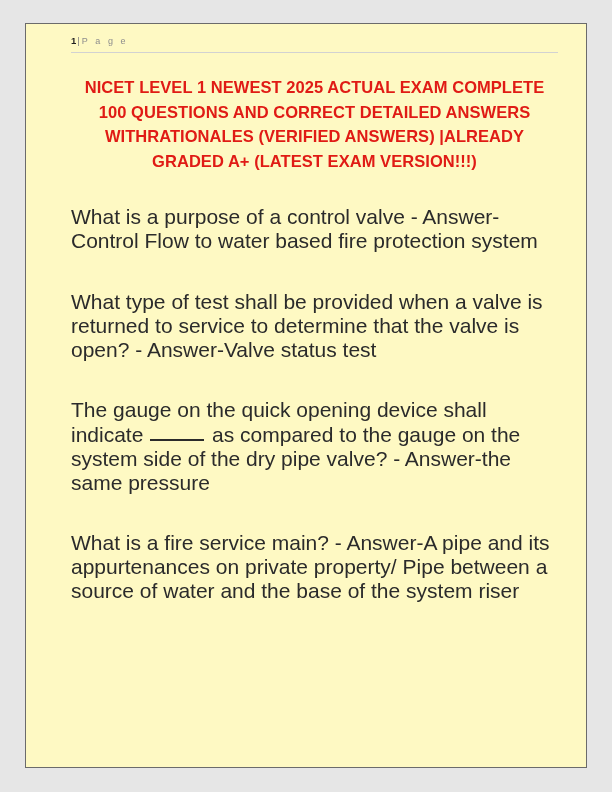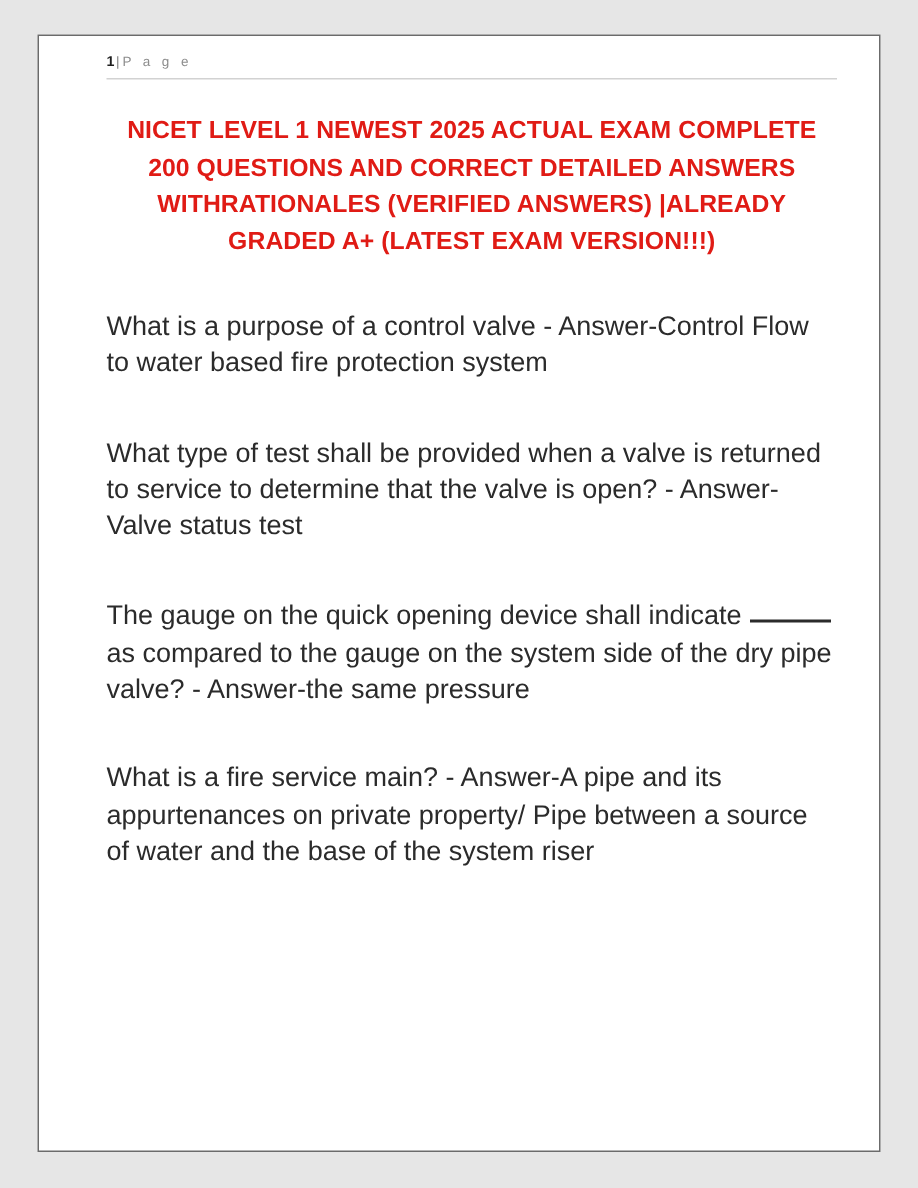--- a/index.html
+++ b/index.html
@@ -13,21 +13,21 @@
     font-family: "Liberation Sans", sans-serif;
     overflow: hidden;
   }
 
   .page-sheet {
     position: absolute;
     left: 25px;
     top: 23px;
     width: 562px;
     height: 745px;
-    background: #ffffff;
+    background: #fef9c3;
     border: 1px solid #6b6b6b;
     box-sizing: border-box;
   }
 
   .page-inner {
     position: absolute;
     left: 45px;
     top: 9px;
     right: 28px;
   }
@@ -72,21 +72,21 @@
     padding: 0 6px;
     letter-spacing: 0.05px;
   }
 
   
   .qa-list {
     margin-top: 32px;
   }
   .qa-block {
     color: #2b2b2b;
-    font-size: 18px;
+    font-size: 21px;
     line-height: 24.3px;
     margin-bottom: 36px;
     text-align: left;
   }
   .qa-block.has-blank {
     margin-bottom: 35px;
   }
   .blank-line {
     display: inline-block;
     width: 54px;
@@ -100,21 +100,21 @@
 <body>
 
 <div class="page-sheet">
   <div class="page-inner">
 
     <div class="running-header">
       <span class="hdr-num">1</span><span class="hdr-sep">|</span><span class="hdr-word">P a g e</span>
     </div>
     <div class="header-rule"></div>
 
-    <div class="doc-title">NICET LEVEL 1 NEWEST 2025 ACTUAL EXAM COMPLETE 200 QUESTIONS AND CORRECT DETAILED ANSWERS WITHRATIONALES (VERIFIED ANSWERS) |ALREADY GRADED A+ (LATEST EXAM VERSION!!!)</div>
+    <div class="doc-title">NICET LEVEL 1 NEWEST 2025 ACTUAL EXAM COMPLETE 100 QUESTIONS AND CORRECT DETAILED ANSWERS WITHRATIONALES (VERIFIED ANSWERS) |ALREADY GRADED A+ (LATEST EXAM VERSION!!!)</div>
 
     <div class="qa-list">
 
       <div class="qa-block">What is a purpose of a control valve - Answer-Control Flow to water based fire protection system</div>
 
       <div class="qa-block">What type of test shall be provided when a valve is returned to service to determine that the valve is open? - Answer-Valve status test</div>
 
       <div class="qa-block has-blank"><span>The gauge on the quick opening device shall indicate</span> <span class="blank-line"></span> <span>as compared to the gauge on the system side of the dry pipe valve? - Answer-the same pressure</span></div>
 
       <div class="qa-block">What is a fire service main? - Answer-A pipe and its appurtenances on private property/ Pipe between a source of water and the base of the system riser</div>

